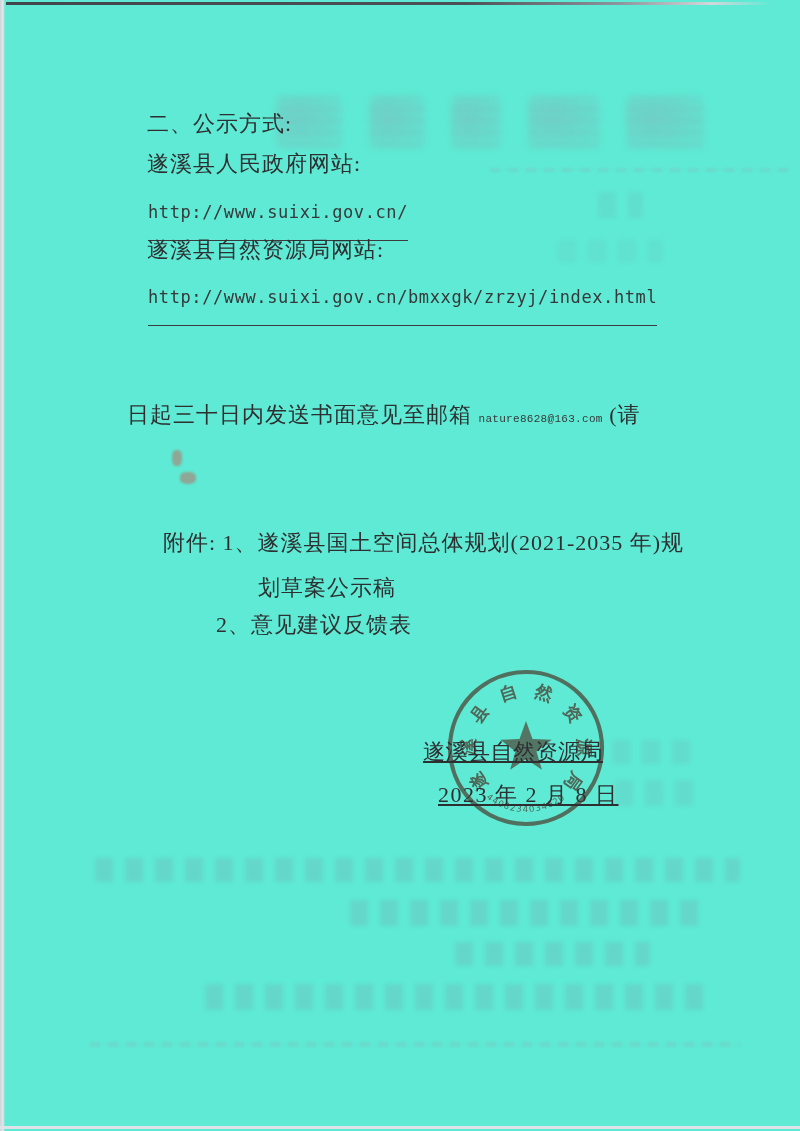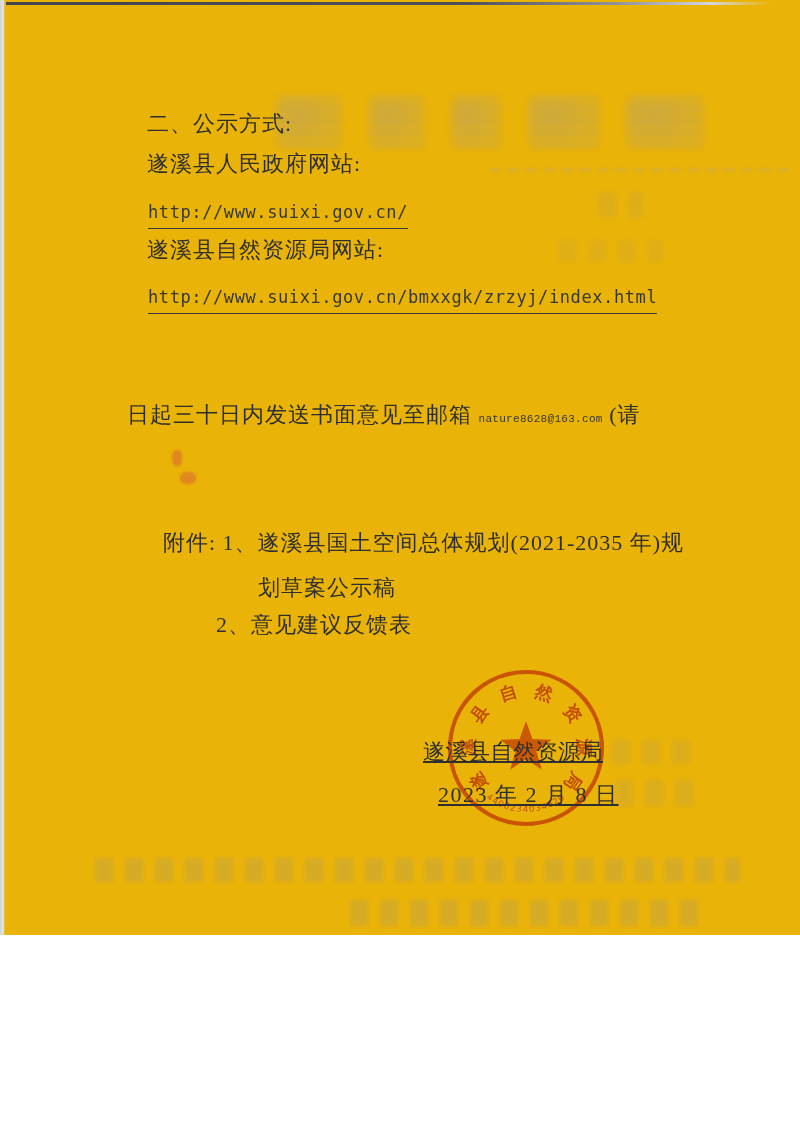--- a/index.html
+++ b/index.html
@@ -1,33 +1,33 @@
 <!DOCTYPE html>
 <html><head>
 <meta charset="utf-8">
 <style>
   html,body{margin:0;padding:0;background:#ffffff;}
   .page{
     position:relative;
-    width:800px;height:935px;
-    background:#eab308;
+    width:800px;height:1131px;
+    background:#5eead4;
     overflow:hidden;
     font-family:"Liberation Serif","DejaVu Serif",serif;
     color:#2e2f31;
   }
   
   .scan-top{position:absolute;left:6px;top:2px;width:766px;height:3px;
     background:linear-gradient(90deg,#42464c 0%,#4d5157 60%,#8e949c 80%,#d3d6da 92%,rgba(220,222,226,0) 100%);}
   .scan-left{position:absolute;left:0;top:0;width:5px;height:1131px;
     background:linear-gradient(90deg,#cdd2d7 0%,#e4e7ea 60%,rgba(250,250,251,0) 100%);}
   .scan-bottom{position:absolute;left:0;top:1126px;width:800px;height:3px;background:#dfe2e7;}
   
   .line{position:absolute;white-space:nowrap;font-size:22px;line-height:28px;letter-spacing:1px;color:#2e2f31;}
   .url{font-family:"DejaVu Sans Mono","Liberation Mono",monospace;font-size:17px;letter-spacing:0.6px;
-    color:#37383a;border-bottom:1.6px solid #3a3b3d;padding-bottom:6px;}
+    color:#37383a;border-bottom:1.6px solid #3a3b3d;padding-bottom:18px;}
   .mono{font-family:Liberation Mono, monospace;font-size:11px;letter-spacing:0.3px;color:#37383a;}
   
   .seal{position:absolute;left:436px;top:658px;width:180px;height:180px;
     mix-blend-mode:multiply;opacity:.88;}
   .sig{z-index:1;text-decoration:underline;}
   
   .ghost-title{position:absolute;left:276px;top:92px;width:428px;height:60px;
     display:flex;justify-content:space-between;align-items:center;
     filter:blur(3px);opacity:.5;}
   .ghost-title span{display:block;height:52px;border-radius:6px;

